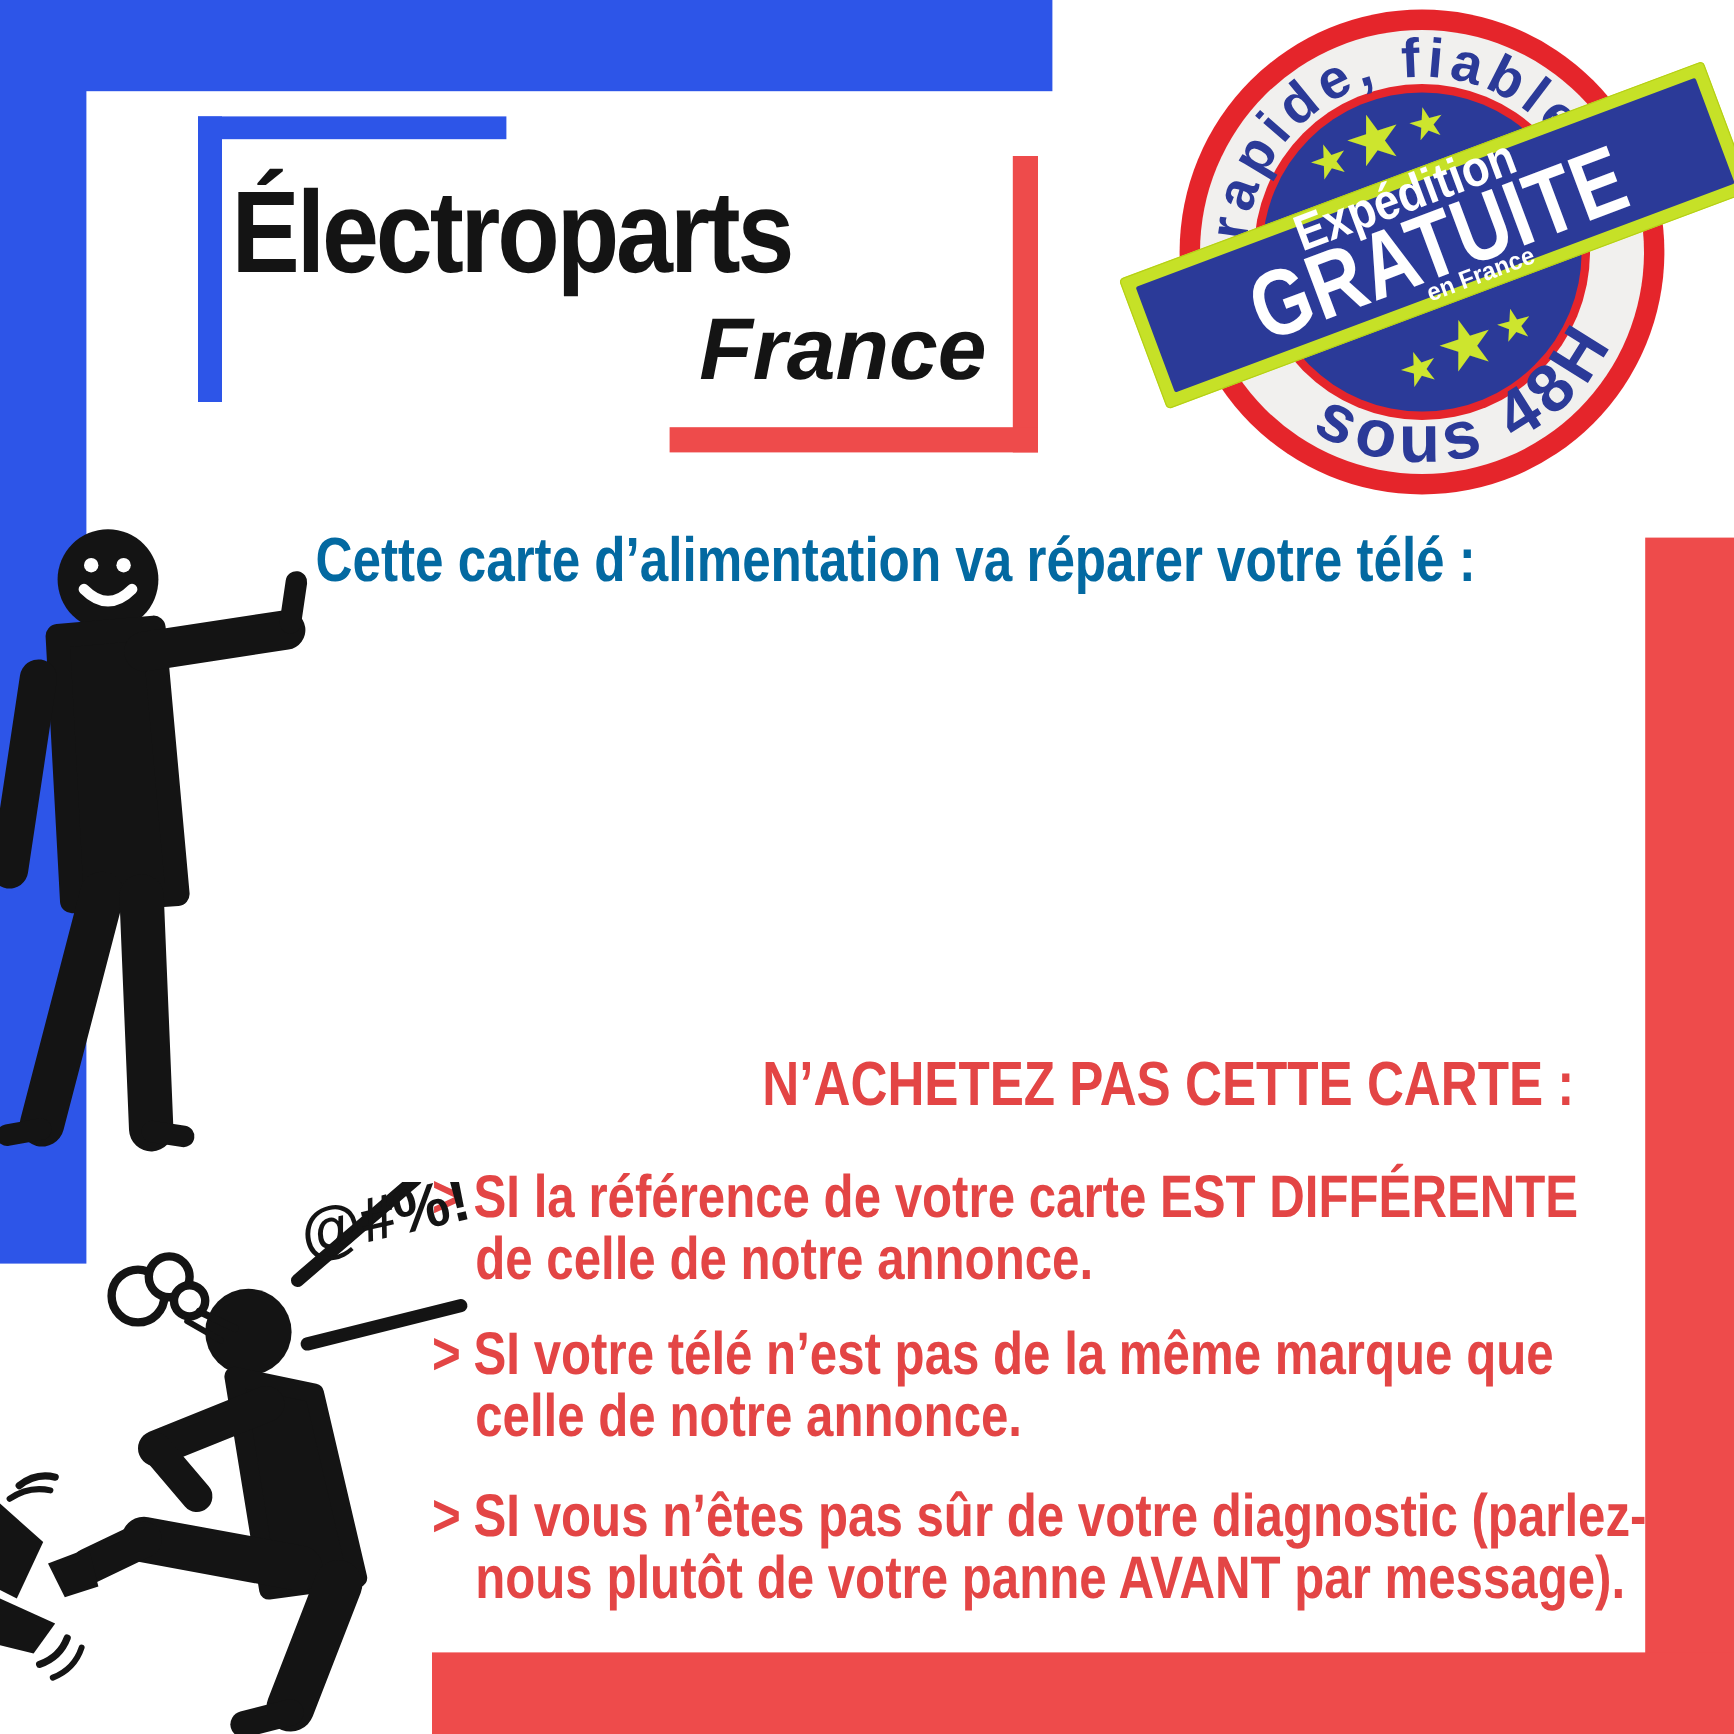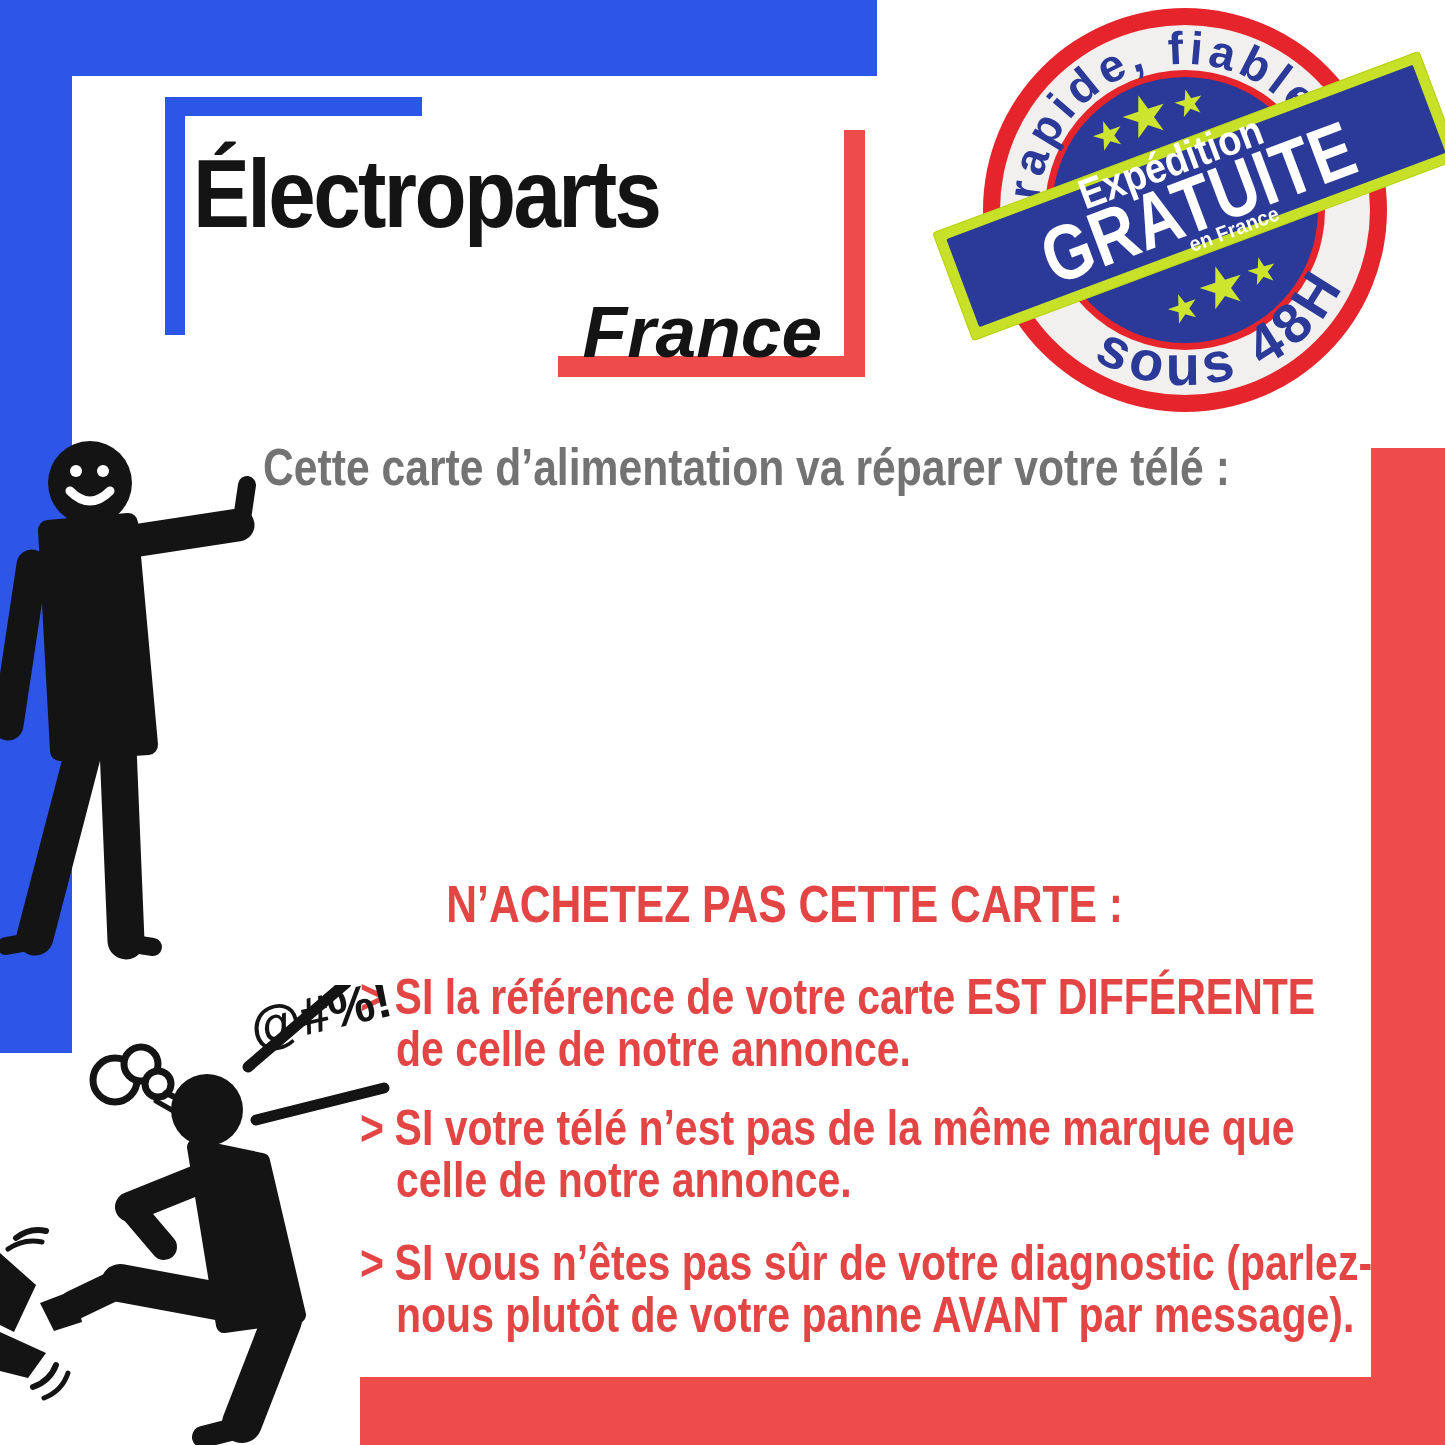--- a/index.html
+++ b/index.html
@@ -14,34 +14,34 @@
   
   .brk{position:absolute;}
   #blueBrkH{left:165px;top:97px;width:257px;height:19px;background:#2d55e8;}
   #blueBrkV{left:165px;top:97px;width:20px;height:238px;background:#2d55e8;}
   #redBrkV{left:844px;top:130px;width:21px;height:247px;background:#ee4b4b;}
   #redBrkH{left:558px;top:356px;width:307px;height:21px;background:#ee4b4b;}
   #brandName{left:193px;top:145px;font-size:97px;font-weight:bold;color:#141414;
              letter-spacing:-3px;line-height:1;white-space:nowrap;
              transform:scaleX(0.88);transform-origin:0 50%;}
   #brandCountry{left:400px;top:255px;width:422px;text-align:right;font-size:73px;
-             font-weight:bold;font-style:italic;color:#141414;line-height:1;white-space:nowrap;margin-top:40px;}
+             font-weight:bold;font-style:italic;color:#141414;line-height:1;white-space:nowrap;}
   
   .line{white-space:nowrap;font-weight:bold;line-height:57px;}
   .squish{display:inline-block;transform:scaleX(0.82);transform-origin:0 50%;white-space:nowrap;}
-  .blue{color:#737373;}
+  .blue{color:#0369a1;}
   .red{color:#e34545;}
   .marker{margin-right:13px;}
   .ind{padding-left:36px;}
   #introHeading{left:263px;top:439px;font-size:52px;font-weight:bold;}
   .para{font-size:50px;}
   #buyP1{left:265px;top:574px;}
   #buyP2{left:265px;top:721px;}
   .redpara .line{line-height:52px;}
-  #warnHeading{left:372px;top:876px;width:1014px;text-align:left;font-size:52px;font-weight:bold;}
+  #warnHeading{left:372px;top:876px;width:1014px;text-align:right;font-size:52px;font-weight:bold;}
   #warnHeading .squish{transform-origin:50% 50%;}
   #warnP1{left:360px;top:971px;}
   #warnP2{left:360px;top:1102px;}
   #warnP3{left:360px;top:1237px;}
   
   #badge{left:983px;top:8px;width:404px;height:404px;}
   .circ{position:absolute;border-radius:50%;}
   #bcOuter{left:0;top:0;width:404px;height:404px;background:#e5252b;}
   #bcWhite{left:17px;top:17px;width:370px;height:370px;background:#f1f0ee;}
   #bcRedThin{left:62px;top:62px;width:280px;height:280px;background:#e5252b;}

